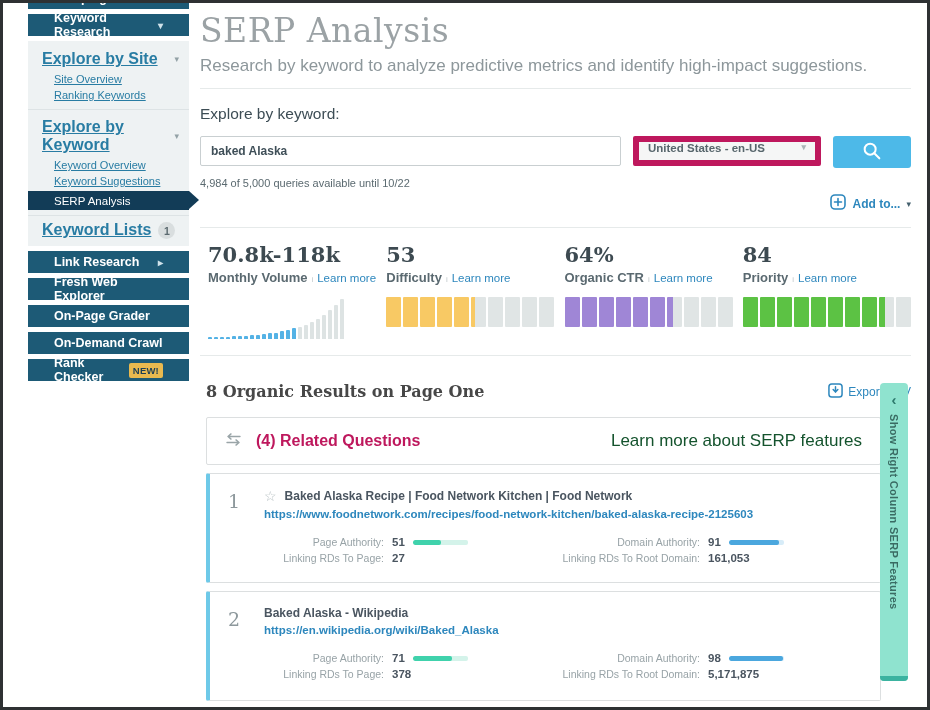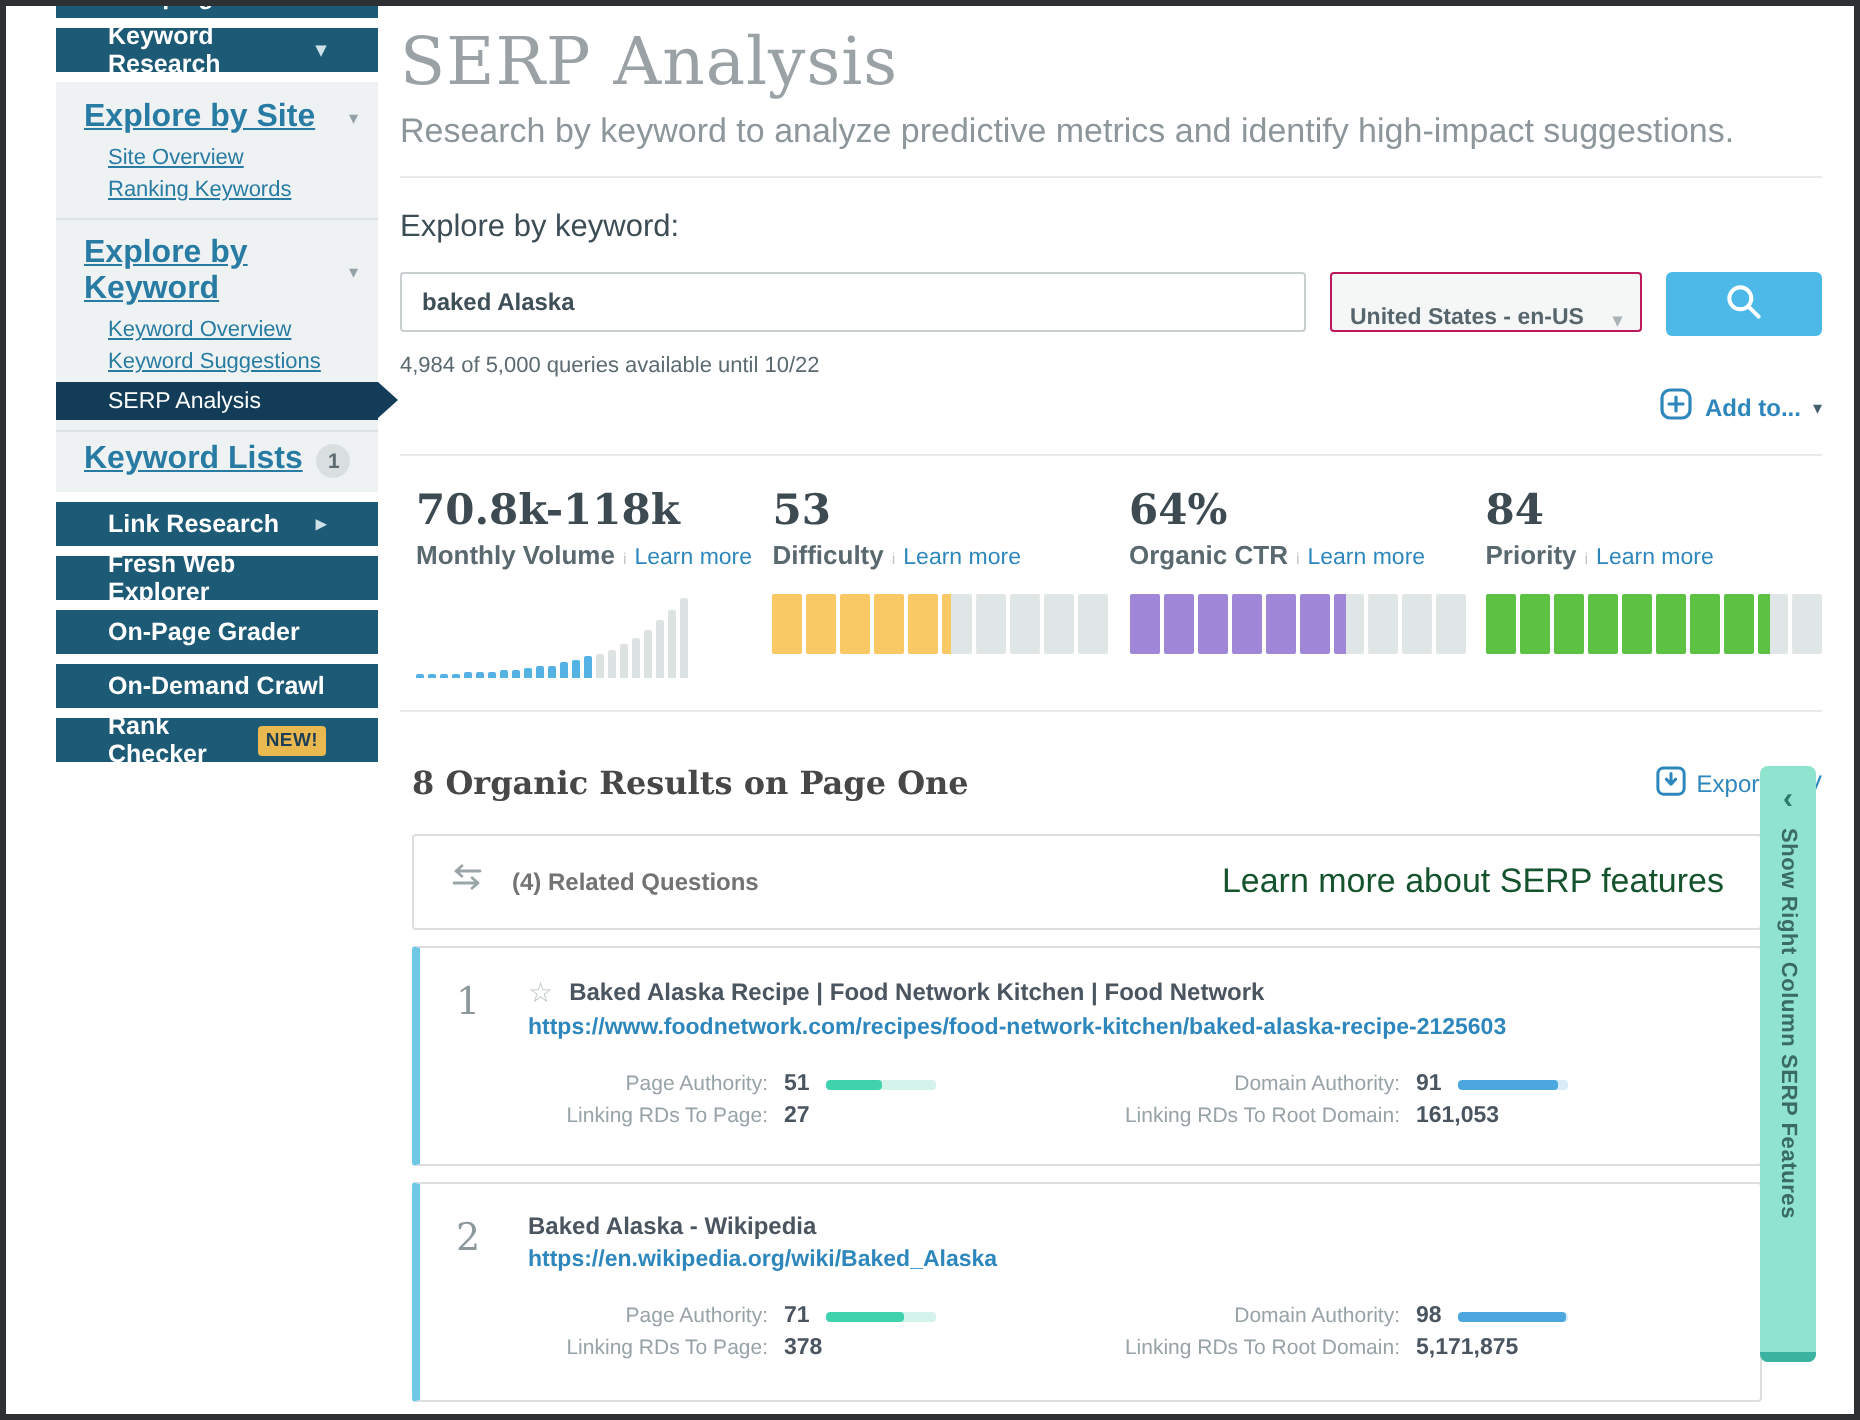--- a/index.html
+++ b/index.html
@@ -65,22 +65,22 @@
   .page-sub { font-size:17px; color:#8d979b; margin-top:6px; }
   .divider { border-top:1px solid #e6eaea; margin-top:12px; }
   .section-label { font-size:15.5px; color:#3d4d55; margin-top:16px; }
   .search-row { display:flex; margin-top:13px; gap:12px; }
   .kw-input {
     flex:1; height:30px; border:1px solid #c9cfd1; border-radius:2px;
     padding:0 10px; font-size:12px; font-weight:bold; color:#3f4f58;
     font-family:"Liberation Sans", sans-serif; outline:none;
   }
   .locale-select {
-    width:156px; height:30px; background:#f5f6f6; border:1px solid #be185d;
-    border-radius:2px; display:flex; align-items:flex-end; justify-content:space-between;
+    width:188px; height:30px; background:#f5f6f6; border:6px solid #be185d;
+    border-radius:2px; display:flex; align-items:flex-start; justify-content:space-between;
     padding:0 9px; font-size:11.5px; font-weight:bold; color:#57666c; cursor:pointer;
   }
   .locale-select .chev { color:#aab4b7; font-size:9px; }
   .search-btn {
     width:78px; height:32px; background:#4db9e8; border:none; border-radius:3px;
     display:flex; align-items:center; justify-content:center; cursor:pointer;
   }
   .quota { font-size:11px; color:#5b6a70; margin-top:9px; }
   .addto-row { display:flex; justify-content:flex-end; align-items:center; gap:6px; margin-top:4px; height:22px; cursor:pointer; }
   .addto-row .lbl { color:#2d87bd; font-size:12px; font-weight:bold; }
@@ -106,21 +106,21 @@
     font-family:"DejaVu Serif", serif; font-size:16px; font-weight:bold; color:#474747;
   }
   .export-link { display:flex; align-items:center; gap:5px; cursor:pointer; }
   .export-link span { color:#2d87bd; font-size:12px; }
   .cards { margin-left:6px; margin-top:16px; width:675px; }
   .card {
     background:#fff; border:1px solid #dcdfe0; border-radius:2px; margin-bottom:8px; position:relative;
   }
   .feature-card { height:48px; display:flex; align-items:center; padding:0 18px; justify-content:space-between; }
   .feature-left { display:flex; align-items:center; gap:14px; }
-  .feature-label { font-size:12px; font-weight:bold; color:#737373; }
+  .feature-label { font-size:16px; font-weight:bold; color:#be185d; }
   .feature-link { font-size:17px; color:#14532d; cursor:pointer; }
   .result-card { height:110px; border-left:4px solid #6ec9e8; padding:14px 16px 0 14px; }
   .result-card.cut { height:46px; }
   .rank {
     position:absolute; left:18px; top:16px;
     font-family:"DejaVu Serif", serif; font-size:19px; color:#8d989c;
   }
   .r-head { margin-left:40px; }
   .r-title-row { display:flex; align-items:center; gap:8px; }
   .star { color:#b9c2c5; font-size:14px; cursor:pointer; }

